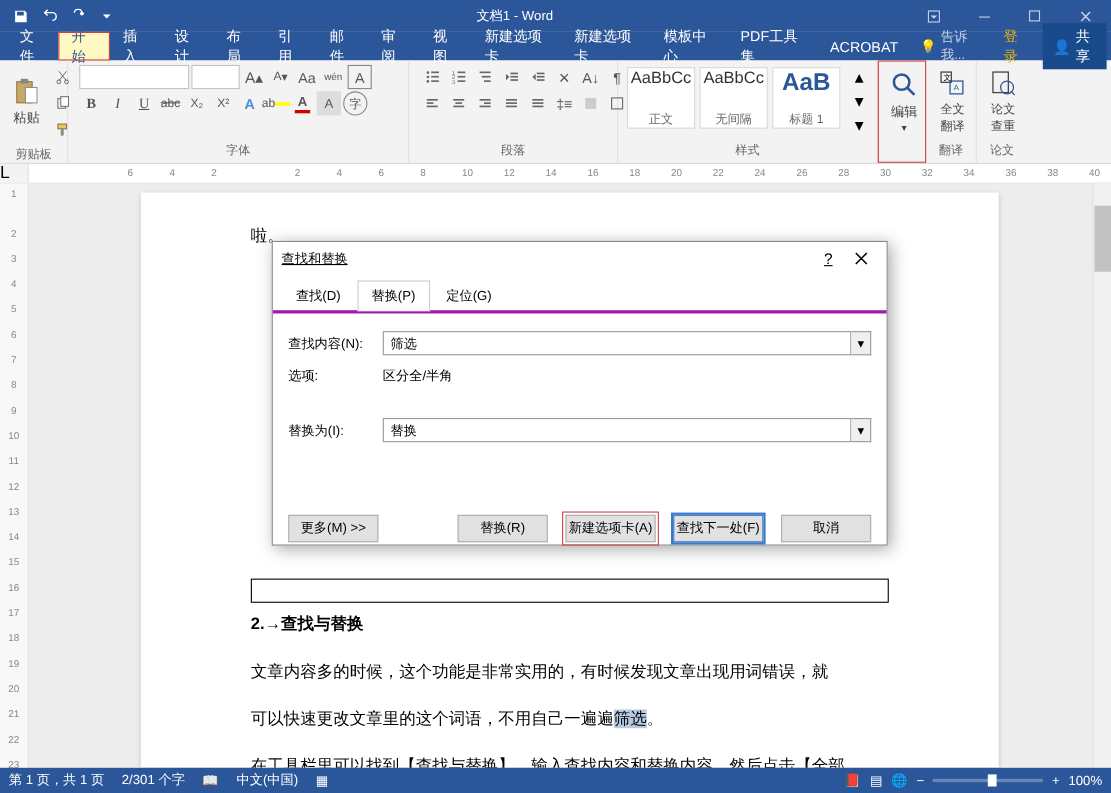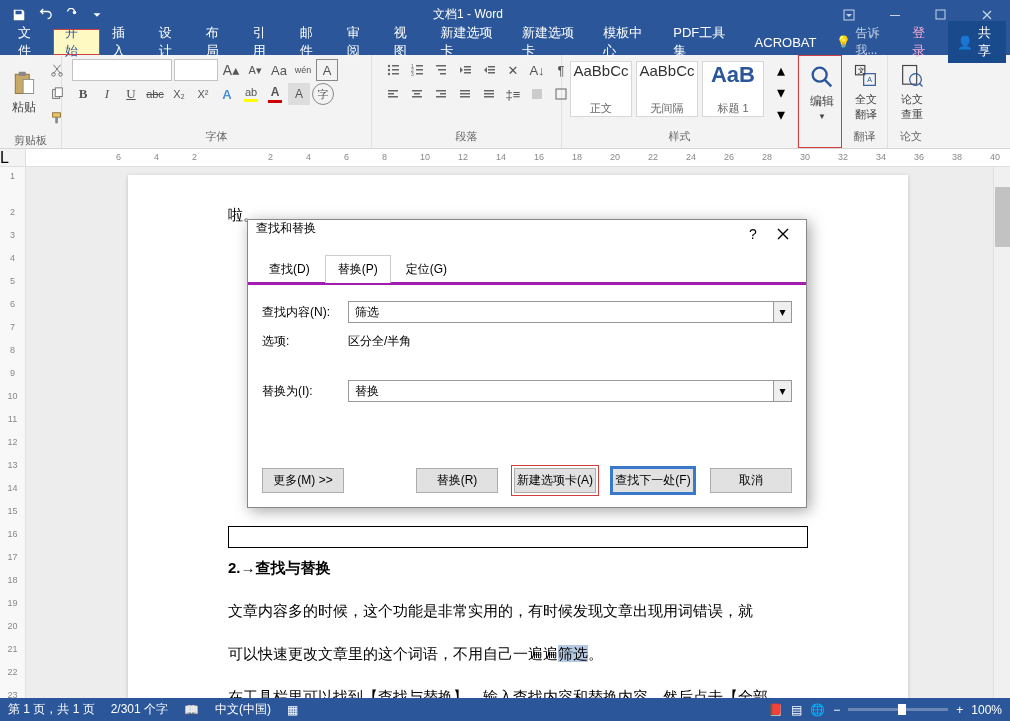--- a/index.html
+++ b/index.html
@@ -14,21 +14,21 @@
 .win-controls { display: flex; }
 .win-btn { width: 46px; height: 29px; display: flex; align-items: center; justify-content: center; color: #c8d5e9; }
 
 
 .ribbon-tabs { height: 26px; background: #2b579a; display: flex; align-items: stretch; padding-left: 6px; }
 .rtab { padding: 0 12px; color: #fff; font-size: 13px; display: flex; align-items: center; }
 .rtab.active { background: #fef9c3; color: #2b579a; }
 .rtab.highlighted { outline: 1px solid #d04040; outline-offset: -1px; }
 .ribbon-right { margin-left: auto; display: flex; align-items: center; gap: 4px; padding-right: 4px; }
 .tell-me { color: #c8d5e9; font-size: 12px; display: flex; align-items: center; gap: 4px; padding: 0 8px; }
-.login-btn { color: #f9a8d4; font-size: 13px; padding: 0 10px; }
+.login-btn { color: #eab308; font-size: 13px; padding: 0 10px; }
 .share-btn { background: #194a8c; color: #fff; font-size: 13px; padding: 3px 10px; display: flex; align-items: center; gap: 4px; }
 
 
 .ribbon { height: 94px; background: #f3f3f3; border-bottom: 1px solid #d4d4d4; display: flex; }
 .rgroup { border-right: 1px solid #e1e1e1; padding: 2px 4px; display: flex; flex-direction: column; position: relative; }
 .rgroup-label { font-size: 11px; color: #666; text-align: center; padding: 2px 0; }
 .rgroup-content { flex: 1; display: flex; align-items: flex-start; }
 .big-btn { display: flex; flex-direction: column; align-items: center; justify-content: center; padding: 2px 6px; gap: 2px; font-size: 12px; color: #444; height: 70px; }
 .big-btn svg { width: 28px; height: 28px; }
 .small-btns { display: flex; flex-direction: column; gap: 2px; padding: 2px; }
@@ -65,35 +65,35 @@
 .page .table-edge { border: 1px solid #000; height: 22px; margin-top: 8px; }
 
 
 .statusbar { position: absolute; bottom: 0; left: 0; right: 0; height: 23px; background: #2b579a; color: #fff; font-size: 12px; display: flex; align-items: center; padding: 0 8px; gap: 16px; }
 .statusbar .right { margin-left: auto; display: flex; align-items: center; gap: 8px; }
 .zoom-slider { width: 100px; height: 3px; background: #6a86b5; position: relative; }
 .zoom-slider .thumb { position: absolute; top: -4px; left: 50%; width: 8px; height: 11px; background: #fff; }
 
 
 .dialog { position: absolute; left: 247px; top: 219px; width: 560px; background: #fff; border: 1px solid #888; box-shadow: 3px 3px 14px rgba(0,0,0,0.35); font-size: 12px; }
-.dlg-title { height: 30px; display: flex; padding: 0 8px; }
+.dlg-title { height: 30px; display: flex; align-items: center; padding: 0 8px; text-decoration: underline; }
 .dlg-title .t { flex: 1; }
 .dlg-title .help, .dlg-title .close { width: 30px; height: 28px; display: flex; align-items: center; justify-content: center; font-size: 14px; }
 .dlg-tabs { display: flex; border-bottom: 3px solid #a21caf; padding: 0 8px; gap: 2px; margin-top: 4px; }
 .dlg-tab { padding: 5px 12px; border: 1px solid transparent; border-bottom: none; position: relative; top: 1px; }
 .dlg-tab.active { border-color: #ccc; background: #fff; }
 .dlg-body { padding: 16px 14px 10px 14px; }
 .field-row { display: flex; align-items: center; gap: 10px; margin-bottom: 10px; }
 .field-row label { width: 76px; text-align: left; }
 .combo-input { flex: 1; display: flex; }
 .combo-input input { flex: 1; border: 1px solid #999; height: 22px; padding: 0 6px; font-size: 12px; }
 .combo-input .dd { width: 18px; border: 1px solid #999; border-left: none; background: #efefef; display: flex; align-items: center; justify-content: center; }
 .opts-row { display: flex; gap: 10px; margin-bottom: 30px; }
 .opts-row .lab { width: 76px; }
-.dlg-buttons { display: flex; justify-content: flex-end; gap: 16px; padding: 6px 14px 14px; align-items: center; }
+.dlg-buttons { display: flex; justify-content: flex-end; gap: 16px; padding: 6px 14px 2px; align-items: center; }
 .dlg-btn { min-width: 82px; height: 25px; border: 1px solid #adadad; background: #e1e1e1; font-size: 12px; display: flex; align-items: center; justify-content: center; }
 .dlg-btn.more { margin-right: auto; }
 .dlg-btn.redbox { outline: 1px solid #d04040; outline-offset: 2px; }
 .dlg-btn.bluebox { outline: 2px solid #3a78c9; outline-offset: 0px; border-color: #3a78c9; }
 
 .scrollbar-v { position:absolute; right:0; top:0; bottom:23px; width:17px; background:#f0f0f0; border-left:1px solid #e0e0e0; }
 .scroll-thumb-v { position:absolute; top:20px; width:15px; left:1px; height:60px; background:#c2c2c2; }
 </style>
 </head>
 <body>
@@ -235,21 +235,21 @@
       </div>
       <div class="font-row">
         <div class="icon-btn bold">B</div>
         <div class="icon-btn italic">I</div>
         <div class="icon-btn underline">U</div>
         <div class="icon-btn" style="text-decoration:line-through;font-size:11px">abc</div>
         <div class="icon-btn" style="font-size:11px">X₂</div>
         <div class="icon-btn" style="font-size:11px">X²</div>
         <div class="icon-btn" style="color:#4a8fd8;font-weight:bold">A</div>
         <div class="icon-btn">
-            <span style="display:flex;flex-direction:column;align-items:center">
+            <span style="display:flex;flex-direction:row;align-items:center">
               <span style="font-size:11px">ab</span>
               <span class="color-bar" style="background:#ffff00"></span>
             </span>
           </div>
         <div class="icon-btn">
             <span style="display:flex;flex-direction:column;align-items:center">
               <span style="font-size:12px;font-weight:bold">A</span>
               <span class="color-bar" style="background:#d00000"></span>
             </span>
           </div>

